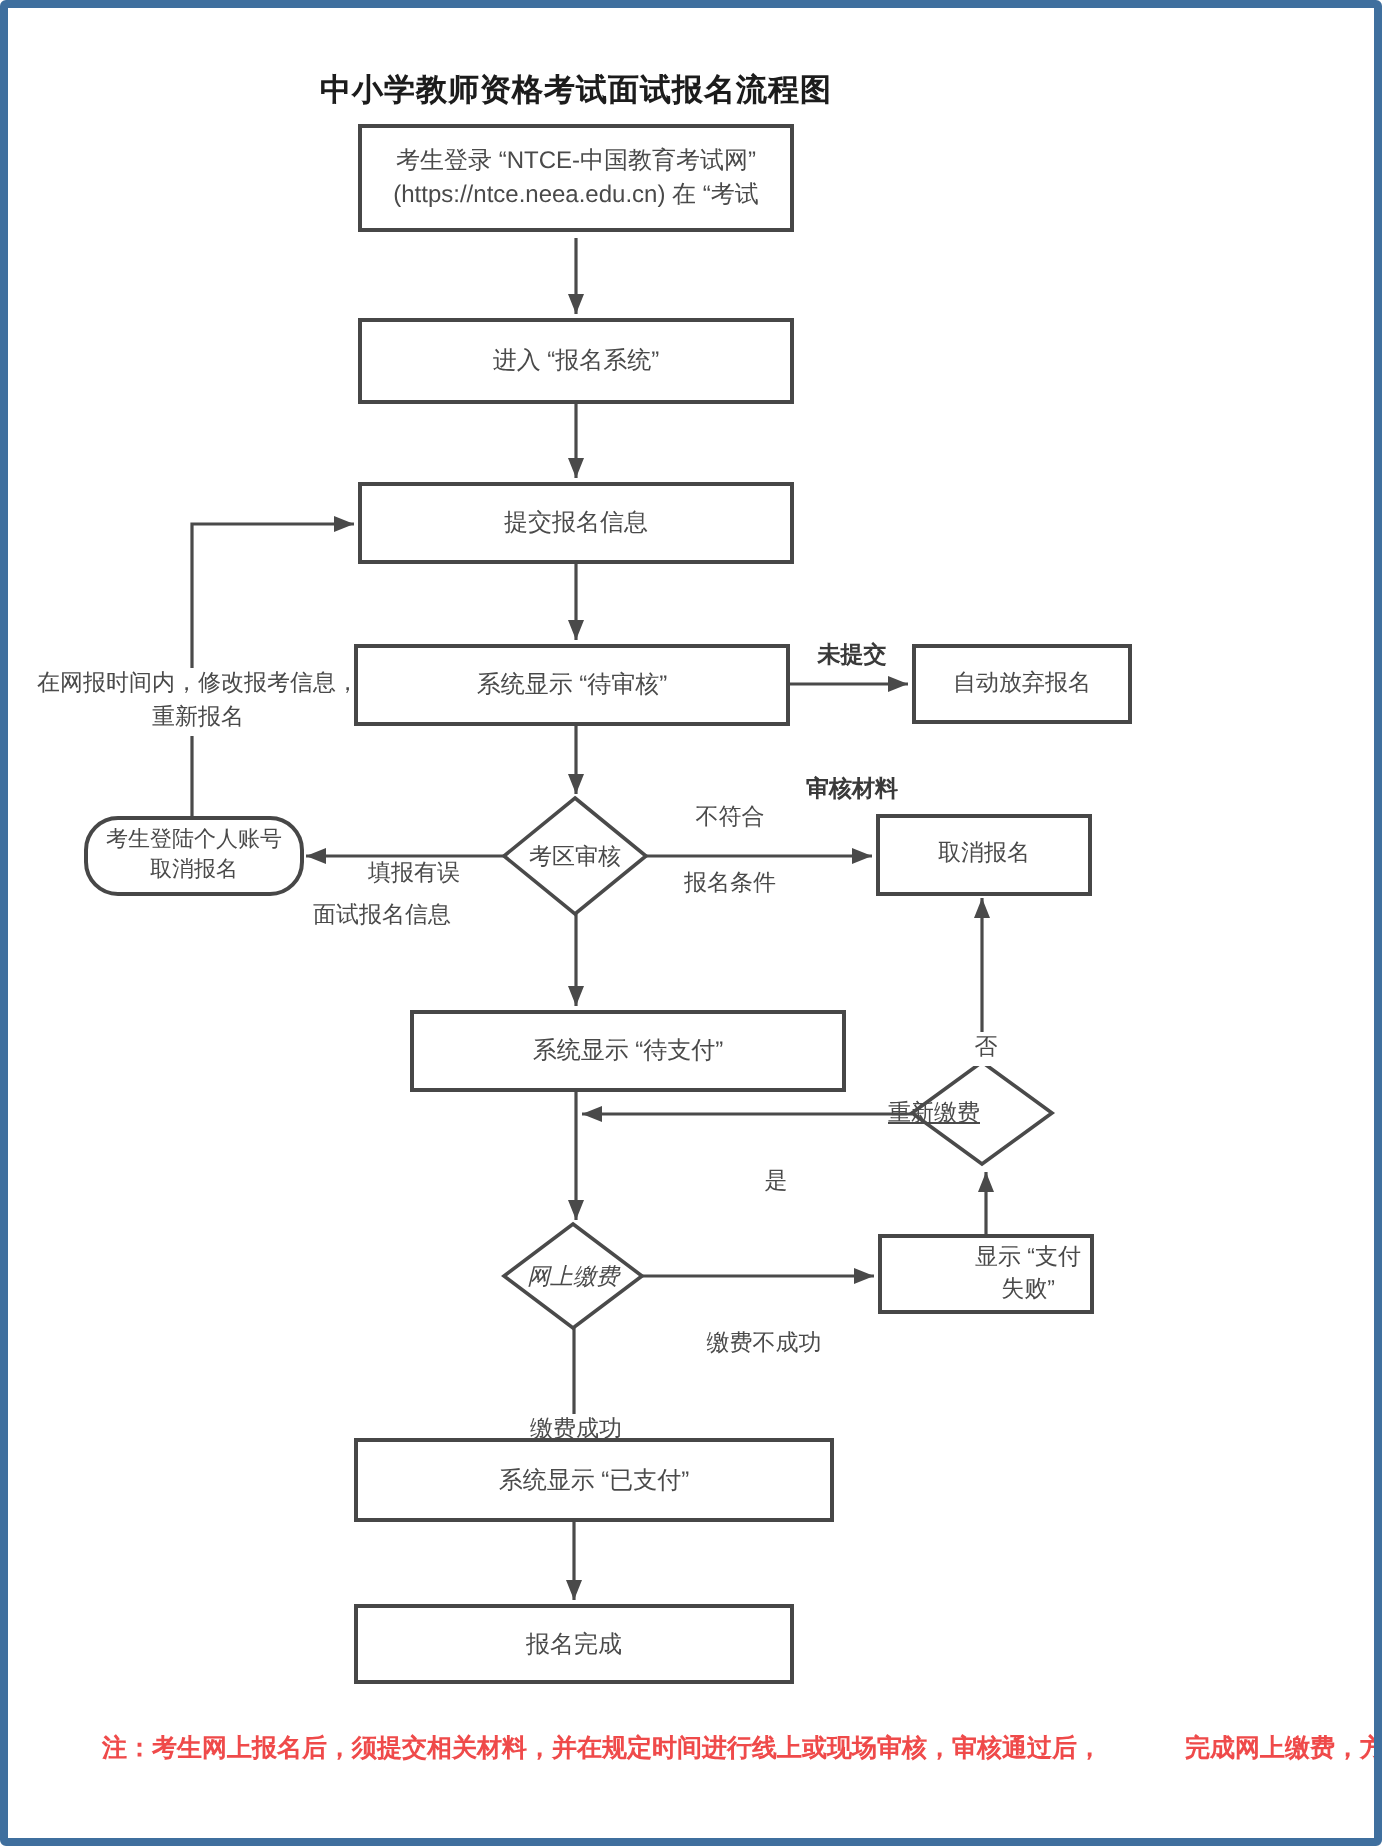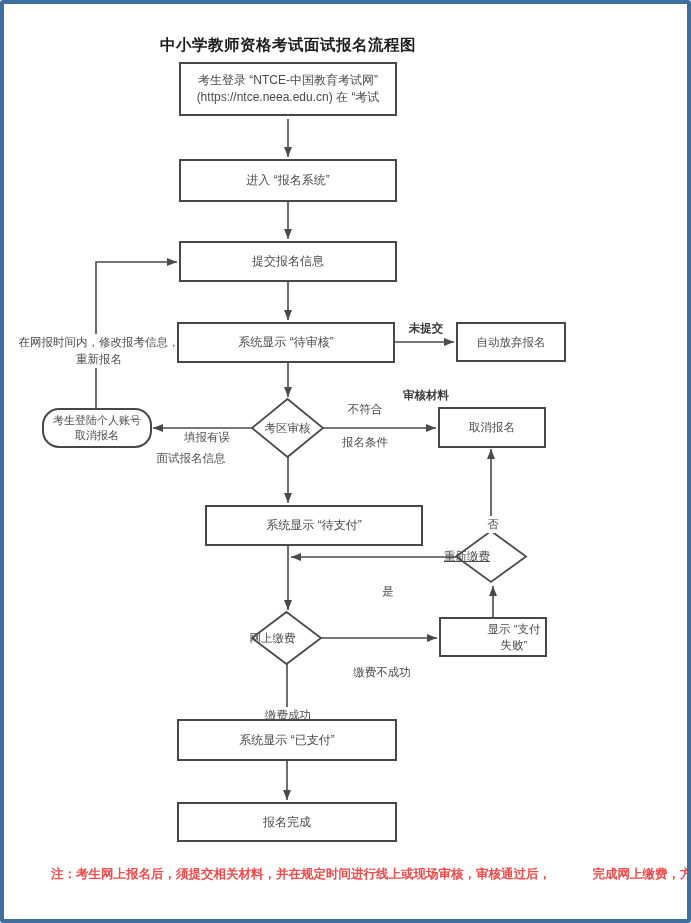--- a/index.html
+++ b/index.html
@@ -128,29 +128,29 @@
   </div>
   <div class="box small" style="left:434px;top:403px;width:108px;height:41px;">
     <span>取消报名</span>
   </div>
   <div class="box" style="left:173px;top:501px;width:218px;height:41px;margin-left:28px;">
     <span>系统显示 “待支付”</span>
   </div>
   <div class="box small" style="left:435px;top:613px;width:108px;height:40px;padding-left:42px;">
     <span>显示 “支付失败”</span>
   </div>
-  <div class="box" style="left:173px;top:715px;width:220px;height:42px;">
+  <div class="box" style="left:173px;top:715px;width:240px;height:42px;">
     <span>系统显示 “已支付”</span>
   </div>
   <div class="box" style="left:173px;top:798px;width:220px;height:40px;">
     <span>报名完成</span>
   </div>
 
   <div class="dlabel" style="left:248px;top:395px;width:71px;height:58px;">考区审核</div>
   <div class="dlabel" style="left:428px;top:527px;width:70px;height:51px;text-decoration:underline;">重新缴费</div>
-  <div class="dlabel" style="left:234px;top:608px;width:69px;height:52px;">网上缴费</div>
+  <div class="dlabel" style="left:248px;top:608px;width:69px;height:52px;font-style:italic;">网上缴费</div>
 
   <div class="note">
     <span class="l1">注：考生网上报名后，须提交相关材料，并在规定时间进行线上或现场审核，审核通过后，</span>
     <span class="l2">完成网上缴费，方为报名成功。</span>
   </div>
 
 </div>
 
 </body></html>

